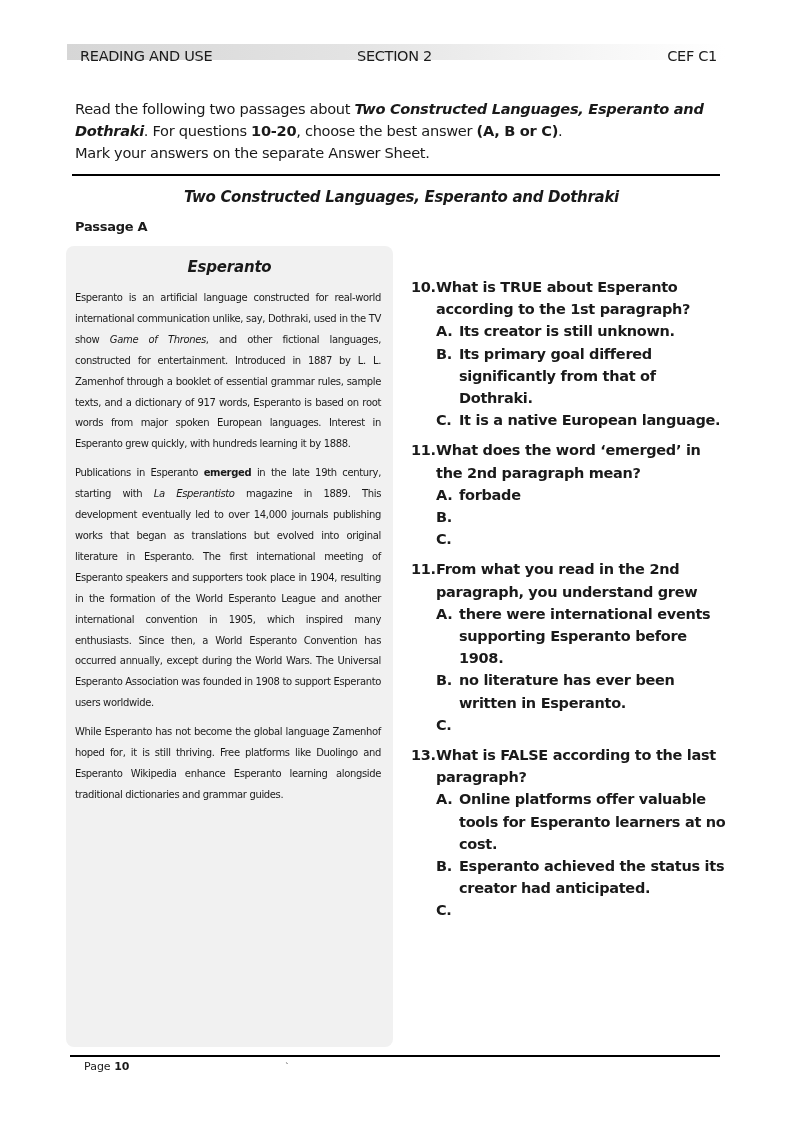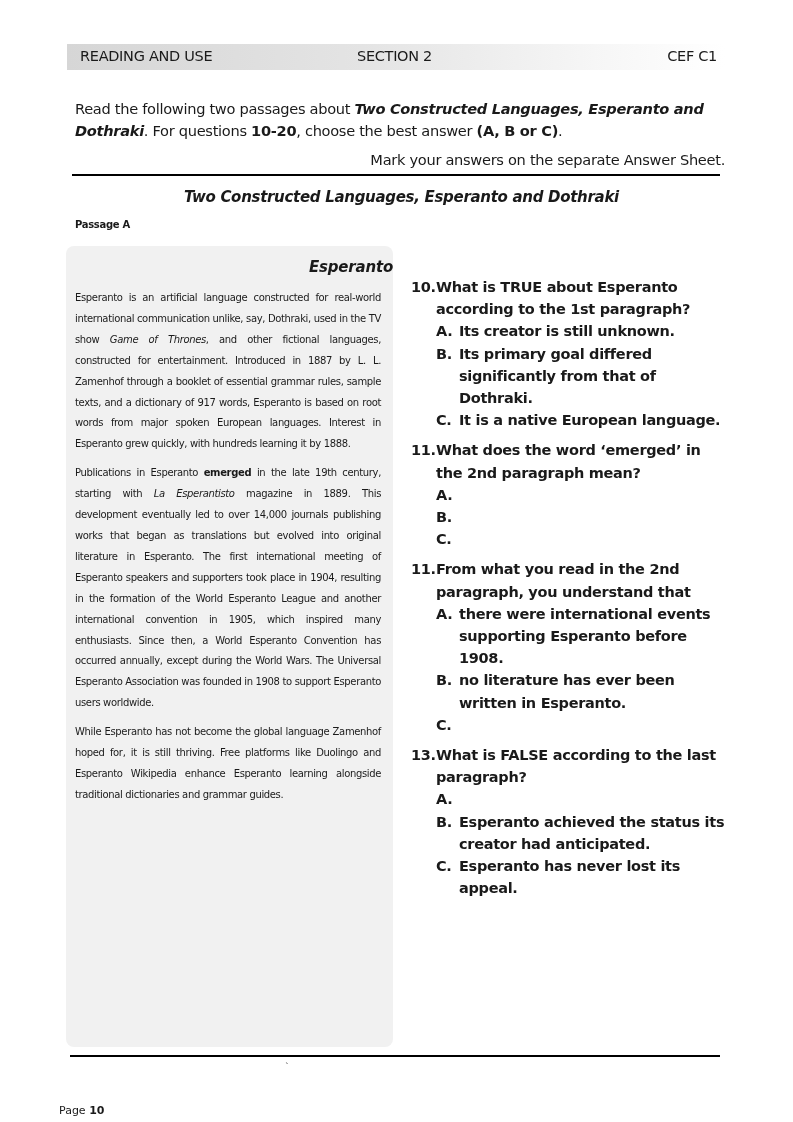--- a/index.html
+++ b/index.html
@@ -1,48 +1,48 @@
 <!DOCTYPE html>
 <html><head>
 <meta charset="utf-8">
 <style>
   html, body { margin: 0; padding: 0; background: #ffffff; }
   body { width: 793px; height: 1122px; position: relative; overflow: hidden;
          font-family: "DejaVu Sans", sans-serif; color: #1a1a1a; }
-  .header-bar { position: absolute; left: 67px; top: 44px; width: 658px; height: 26px;
+  .header-bar { position: absolute; left: 67px; top: 44px; width: 658px; height: 16px;
     background: linear-gradient(to right, #d6d6d6 0%, #e4e4e4 45%, #f6f6f6 80%, #ffffff 100%);
     font-size: 14.5px; letter-spacing: -0.3px; }
   .header-bar span { position: absolute; top: 4px; }
   .h-left { left: 13px; } .h-mid { left: 290px; } .h-right { right: 8px; }
   .instructions { position: absolute; left: 75px; top: 98px; width: 650px; font-size: 14.6px;
     line-height: 22px; letter-spacing: -0.3px; }
   .instructions p { margin: 0; }
-  .instructions .p2 { margin-top: 7px; text-align: right; }
+  .instructions .p2 { margin-top: 0; }
   .rule-top { position: absolute; left: 72px; top: 174px; width: 648px; height: 2px; background: #000; }
   .main-title { position: absolute; left: 0; width: 793px; top: 188px; text-align: center;
     font-size: 15px; font-weight: bold; font-style: italic; letter-spacing: -0.3px; padding-left: 10px; box-sizing: border-box; }
-  .passage-label { position: absolute; left: 75px; top: 219px; font-size: 10px; font-weight: bold; letter-spacing: -0.3px; }
+  .passage-label { position: absolute; left: 75px; top: 219px; font-size: 13px; font-weight: bold; letter-spacing: -0.3px; }
   .passage-box { position: absolute; left: 66px; top: 246px; width: 327px; height: 801px;
     background: #f1f1f1; border-radius: 8px; }
-  .passage-title { position: absolute; left: 66px; top: 258px; width: 327px; text-align: right;
+  .passage-title { position: absolute; left: 66px; top: 258px; width: 327px; text-align: center;
     font-size: 15px; font-weight: bold; font-style: italic; letter-spacing: -0.2px; }
   .passage-text { position: absolute; left: 75px; top: 288px; width: 306px; font-size: 10px;
     line-height: 20.9px; text-align: justify; letter-spacing: -0.35px; }
   .passage-text p { margin: 0 0 8px 0; }
   .questions { position: absolute; left: 411px; top: 276px; width: 320px; font-size: 14.5px;
     line-height: 22.2px; letter-spacing: -0.3px; }
   .question { margin-bottom: 8px; font-weight: bold; }
   .q-stem { display: flex; }
   .q-num { width: 25px; flex: none; }
   .q-text { flex: 1; }
   .option { display: flex; padding-left: 25px; }
   .opt-letter { width: 23px; flex: none; }
   .opt-text { flex: 1; }
   .rule-bottom { position: absolute; left: 70px; top: 1055px; width: 650px; height: 2px; background: #000; }
-  .footer { position: absolute; left: 59px; top: 1060px; font-size: 11px; margin-top: 44px; }
+  .footer { position: absolute; left: 84px; top: 1060px; font-size: 11px; }
   .footer b { font-weight: bold; }
   .tick-mark { position: absolute; left: 285px; top: 1062px; font-size: 9px; color: #333; }
 </style>
 </head>
 <body>
 
 <div class="header-bar">
   <span class="h-left">READING AND USE</span>
   <span class="h-mid">SECTION 2</span>
   <span class="h-right">CEF C1</span>
@@ -87,33 +87,34 @@
       </div>
   </div>
 
   <div class="question">
     <div class="q-stem">
         <span class="q-num">11.</span>
         <span class="q-text"><span>What does the word </span><b>‘emerged’</b><span> in the </span><b>2nd</b><span> paragraph mean?</span></span>
       </div>
     <div class="option">
         <span class="opt-letter">A.</span>
+        <span class="opt-text">forbade</span>
       </div>
     <div class="option">
         <span class="opt-letter">B.</span>
       </div>
     <div class="option">
         <span class="opt-letter">C.</span>
       </div>
   </div>
 
   <div class="question">
     <div class="q-stem">
         <span class="q-num">11.</span>
-        <span class="q-text"><span>From what you read in the </span><b>2nd</b><span> paragraph, you understand that</span></span>
+        <span class="q-text"><span>From what you read in the </span><b>2nd</b><span> paragraph, you understand grew</span></span>
       </div>
     <div class="option">
         <span class="opt-letter">A.</span>
         <span class="opt-text">there were international events supporting Esperanto before 1908.</span>
       </div>
     <div class="option">
         <span class="opt-letter">B.</span>
         <span class="opt-text">no literature has ever been written in Esperanto.</span>
       </div>
     <div class="option">
@@ -121,27 +122,27 @@
       </div>
   </div>
 
   <div class="question">
     <div class="q-stem">
         <span class="q-num">13.</span>
         <span class="q-text"><span>What is </span><b>FALSE</b><span> according to the </span><b>last</b><span> paragraph?</span></span>
       </div>
     <div class="option">
         <span class="opt-letter">A.</span>
+        <span class="opt-text">Online platforms offer valuable tools for Esperanto learners at no cost.</span>
       </div>
     <div class="option">
         <span class="opt-letter">B.</span>
         <span class="opt-text">Esperanto achieved the status its creator had anticipated.</span>
       </div>
     <div class="option">
         <span class="opt-letter">C.</span>
-        <span class="opt-text">Esperanto has never lost its appeal.</span>
       </div>
   </div>
 </div>
 
 <div class="rule-bottom"></div>
 <div class="footer"><span>Page </span><b>10</b></div>
 <div class="tick-mark">`</div>
 
 </body></html>

